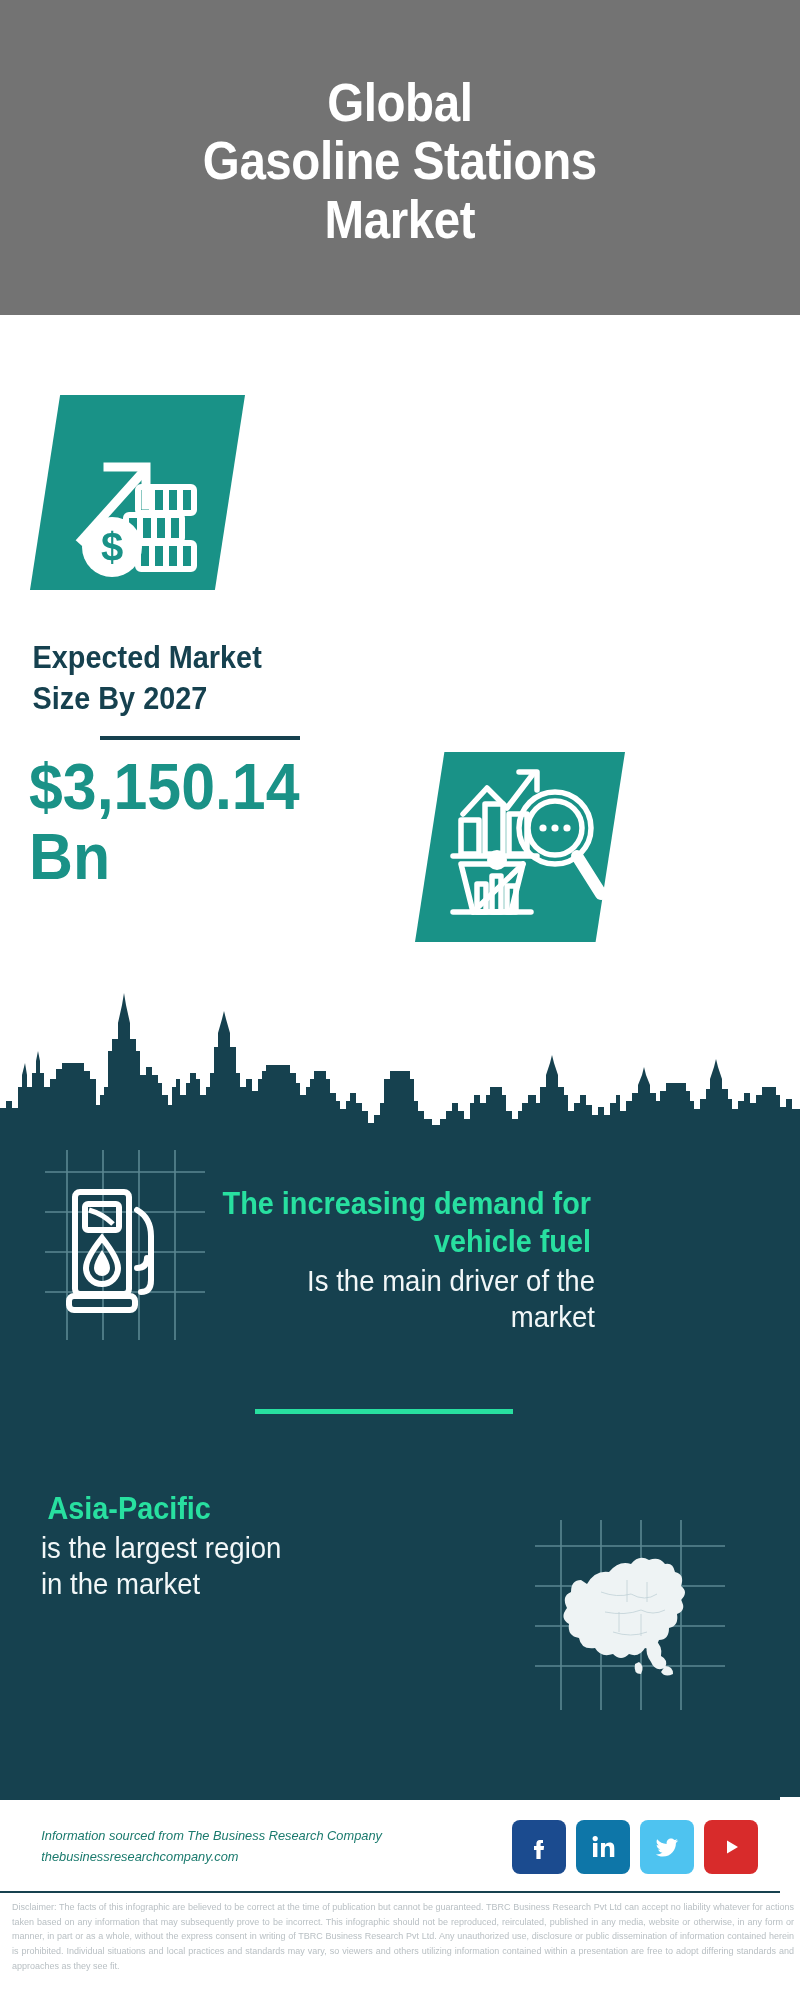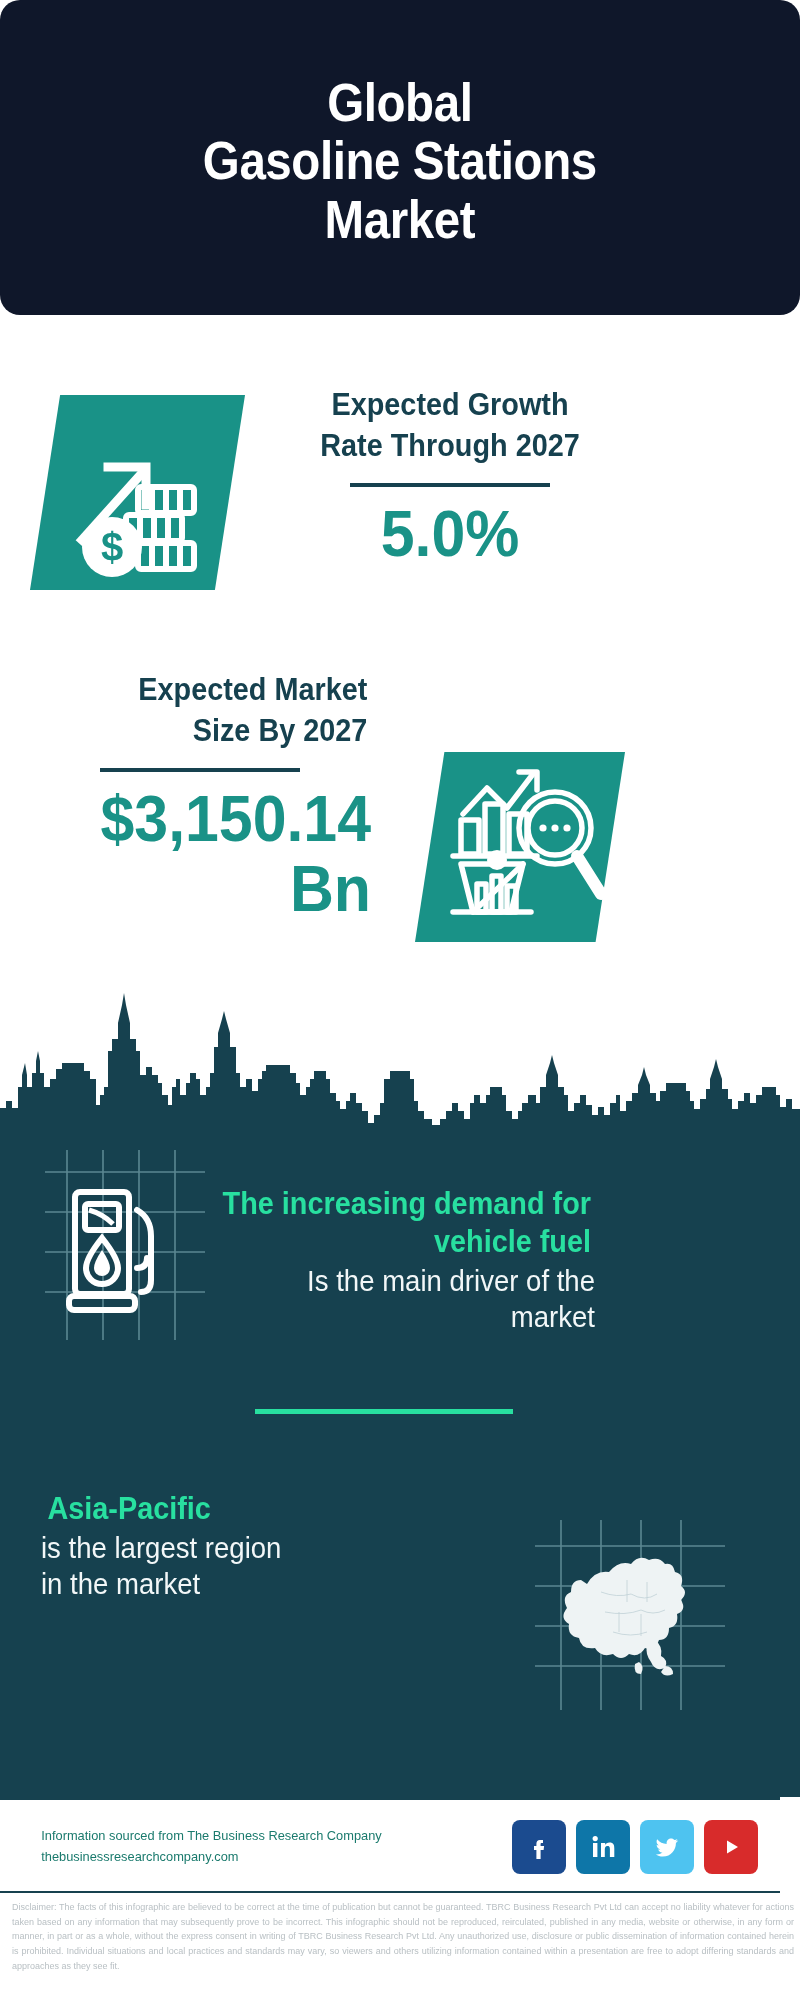--- a/index.html
+++ b/index.html
@@ -7,22 +7,22 @@
     width:800px; height:2000px;
     background:#ffffff;
     font-family:"Liberation Sans", sans-serif;
     overflow:hidden;
   }
   .page { position:relative; width:800px; height:2000px; background:#fff; }
 
   
   .header {
     position:absolute; left:0; top:0; width:800px; height:315px;
-    background:#0f172a;
-    display:flex; align-items:center; justify-content:center;border-radius:20px;
+    background:#737373;
+    display:flex; align-items:center; justify-content:center;
   }
   .header-title {
     color:#ffffff;
     font-size:54px;
     font-weight:bold;
     line-height:1.08;
     text-align:center;
     letter-spacing:-0.5px;
     font-stretch:condensed;
     transform:scaleX(0.88);
@@ -58,21 +58,21 @@
   .divider-dark {
     width:200px; height:4px; background:#16414f; margin:16px auto 0 auto;
   }
   .stat-value {
     color:#1a9287; font-size:64px; font-weight:bold; line-height:1.1;
     margin-top:12px; transform:scaleX(0.95); font-stretch:condensed;
   }
 
   
   .stat2-text {
-    position:absolute; left:20px; top:670px; width:360px; text-align:right;
+    position:absolute; left:20px; top:638px; width:360px; text-align:left;
   }
   .stat2-icon {
     position:absolute; left:415px; top:752px; width:210px; height:190px;
   }
 
   
   .cityscape {
     position:absolute; left:0; top:975px; width:800px; height:170px;
     overflow:hidden;
   }
@@ -108,21 +108,21 @@
   .region-text {
     position:absolute; left:25px; top:1490px; width:640px; 
   }
   .region-icon {
     position:absolute; left:535px; top:1520px; width:190px; height:190px;
   }
 
   
   .footer {
     position:absolute; left:0; top:1797px; width:780px; height:96px;
-    background:#ffffff; border-top:3px solid #16414f; border-bottom:2px solid #16414f;
+    background:#ffffff; border-top:3px solid #16414f; border-bottom:2px solid #16414f;font-style:italic;
   }
   .footer-text {
     position:absolute; left:30px; top:26px; width:450px;
     color:#1a7a6d; font-size:13.5px; line-height:1.55;
     transform:scaleX(0.95); font-stretch:condensed; white-space:pre-line;
   }
   .social-row {
     position:absolute; right:22px; top:20px;
     display:flex; gap:10px;
   }
@@ -171,26 +171,20 @@
         <rect x="108" y="148" width="56" height="26" rx="3"></rect>
         <line x1="122" y1="148" x2="122" y2="174"></line>
         <line x1="136" y1="148" x2="136" y2="174"></line>
         <line x1="150" y1="148" x2="150" y2="174"></line>
       </g>
       <circle cx="82" cy="152" r="30" fill="#ffffff"></circle>
       <text x="82" y="166" font-family="Liberation Sans, sans-serif" font-size="40" font-weight="bold" fill="#199287" text-anchor="middle">$</text>
     </svg>
   </div>
 
-  <div class="stat1-text">
-    <div class="stat-heading">Expected Growth
-Rate Through 2027</div>
-    <div class="divider-dark"></div>
-    <div class="stat-value">5.0%</div>
-  </div>
 
   <div class="stat2-text">
     <div class="stat-heading">Expected Market
 Size By 2027</div>
     <div class="divider-dark"></div>
     <div class="stat-value">$3,150.14 Bn</div>
   </div>
 
   <div class="stat2-icon">
     <div class="para-right"></div>

